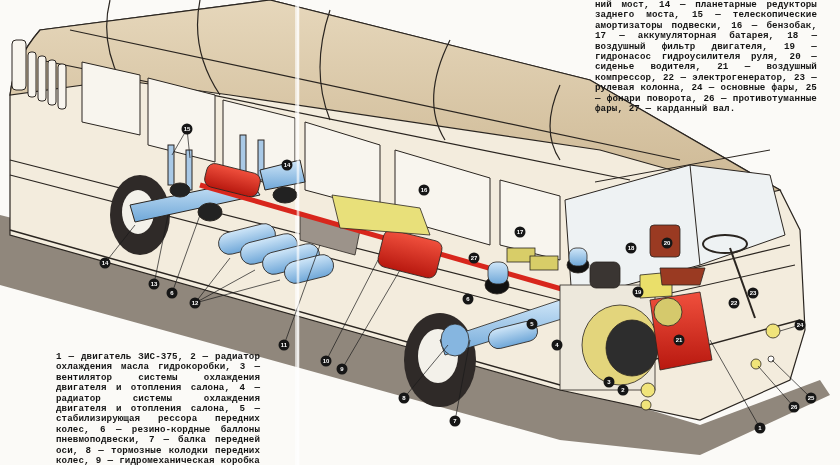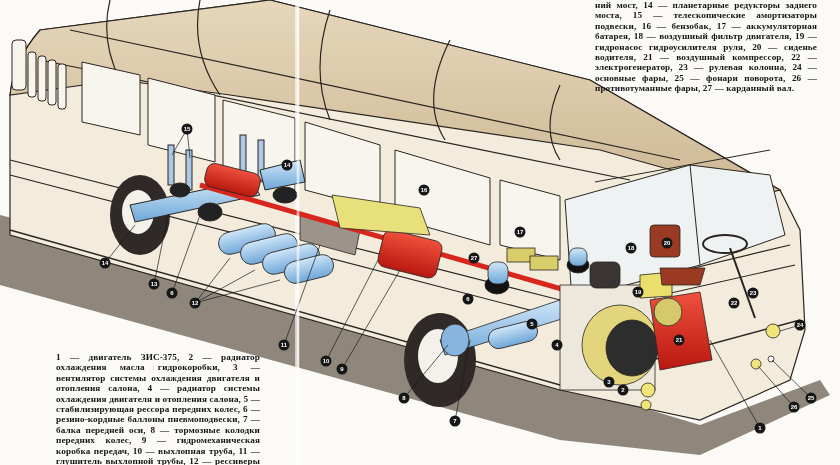--- a/index.html
+++ b/index.html
@@ -1,19 +1,19 @@
 <!DOCTYPE html>
 <html><head>
 <meta charset="utf-8">
 <style>
   html, body { margin:0; padding:0; background:#fbfaf7; }
   body { width:840px; height:465px; position:relative; overflow:hidden; font-family:"Liberation Sans", sans-serif; }
   #canvas { position:absolute; left:0; top:0; width:840px; height:465px; }
   .legend {
-    position:absolute; color:#151515; font-family:Liberation Serif, serif;
+    position:absolute; color:#151515; font-family:Liberation Mono, monospace;
     font-weight:bold; font-size:9.2px; line-height:10.4px; text-align:justify;
     letter-spacing:0.1px;
   }
   .legend-top { left:595px; top:0px; width:222px; }
   .legend-bottom { left:56px; top:352px; width:204px; }
   .legend p { margin:0; }
   .callout {
     position:absolute; width:11px; height:11px; border-radius:50%;
     background:#161616; color:#fff; font-size:6px; font-weight:bold;
     line-height:11px; text-align:center; font-family:"Liberation Sans", sans-serif;

